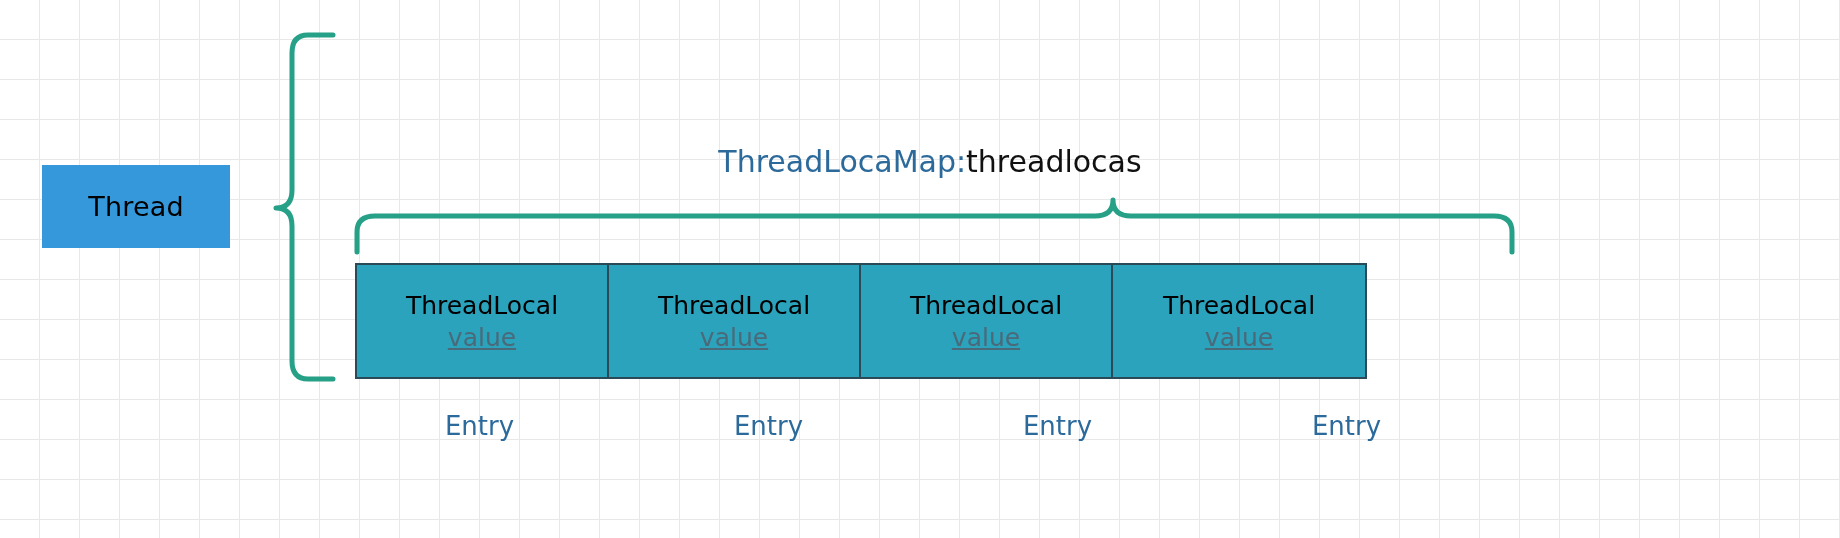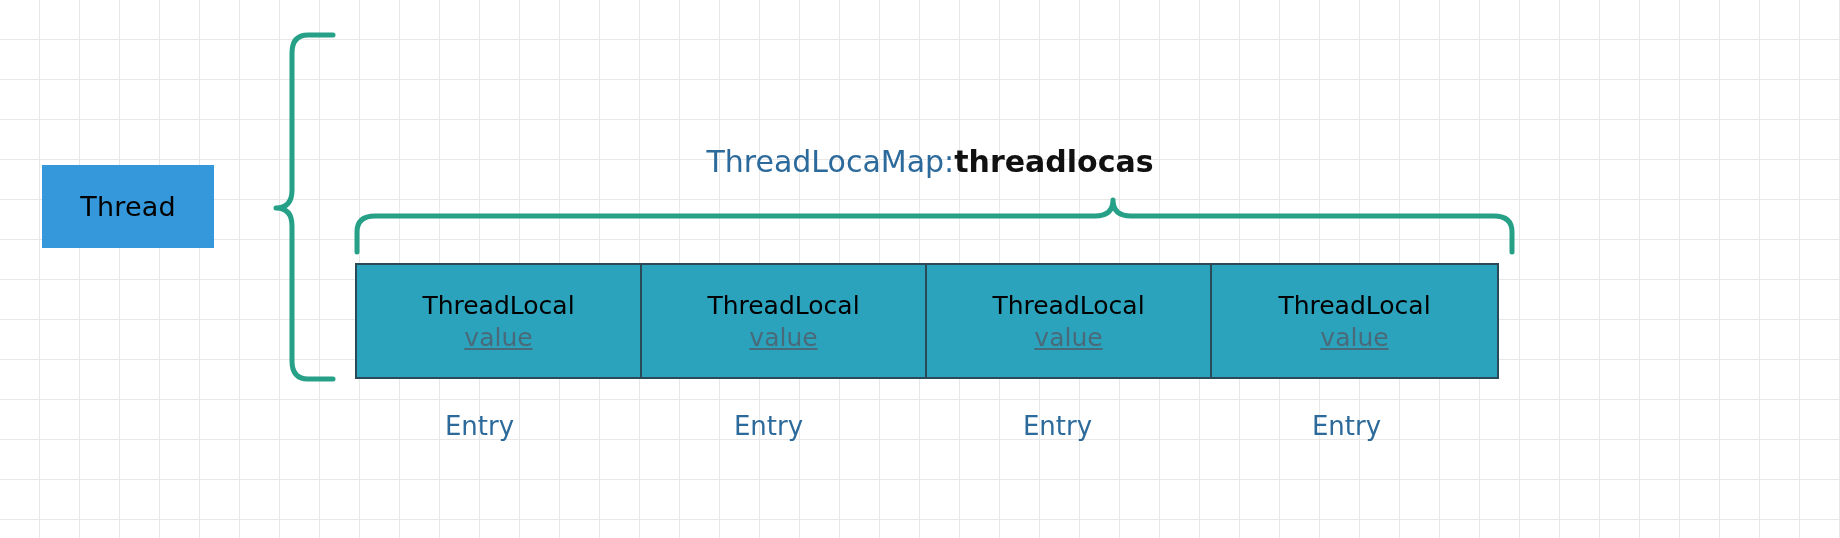--- a/index.html
+++ b/index.html
@@ -19,21 +19,21 @@
     background-size: 40px 40px;
     background-position: -1px -1px;
     font-family: "DejaVu Sans", sans-serif;
   }
 
   
   .thread-box {
     position: absolute;
     left: 42px;
     top: 165px;
-    width: 172px;
+    width: 188px;
     height: 83px;
     background: #3498db;
     display: flex;
     align-items: center;
     justify-content: center;
   }
   .thread-box .label {
     font-size: 27px;
     color: #000000;
     font-family: "DejaVu Sans", sans-serif;
@@ -45,21 +45,21 @@
     position: absolute;
     left: 620px;
     top: 142px;
     width: 620px;
     text-align: center;
     font-size: 30px;
     white-space: nowrap;
     line-height: 40px;
   }
   .map-title .t-type { color: #2c6a9b; }
-  .map-title .t-name { color: #111111; font-weight: bold; }
+  .map-title .t-name { color: #111111; }
 
   
   .brace-layer {
     position: absolute;
     left: 0;
     top: 0;
     width: 1840px;
     height: 538px;
     pointer-events: none;
   }
@@ -68,21 +68,21 @@
   .entry-table {
     position: absolute;
     left: 355px;
     top: 263px;
     height: 116px;
     display: flex;
     border: 2px solid #2b4a57;
     box-sizing: border-box;
   }
   .entry-cell {
-    width: 285px;
+    width: 252px;
     box-sizing: border-box;
     background: #2ba3bd;
     border-right: 2px solid #2b4a57;
     display: flex;
     flex-direction: column;
     align-items: center;
     justify-content: center;
     padding-top: 2px;
   }
   .entry-cell:last-child { border-right: none; }

